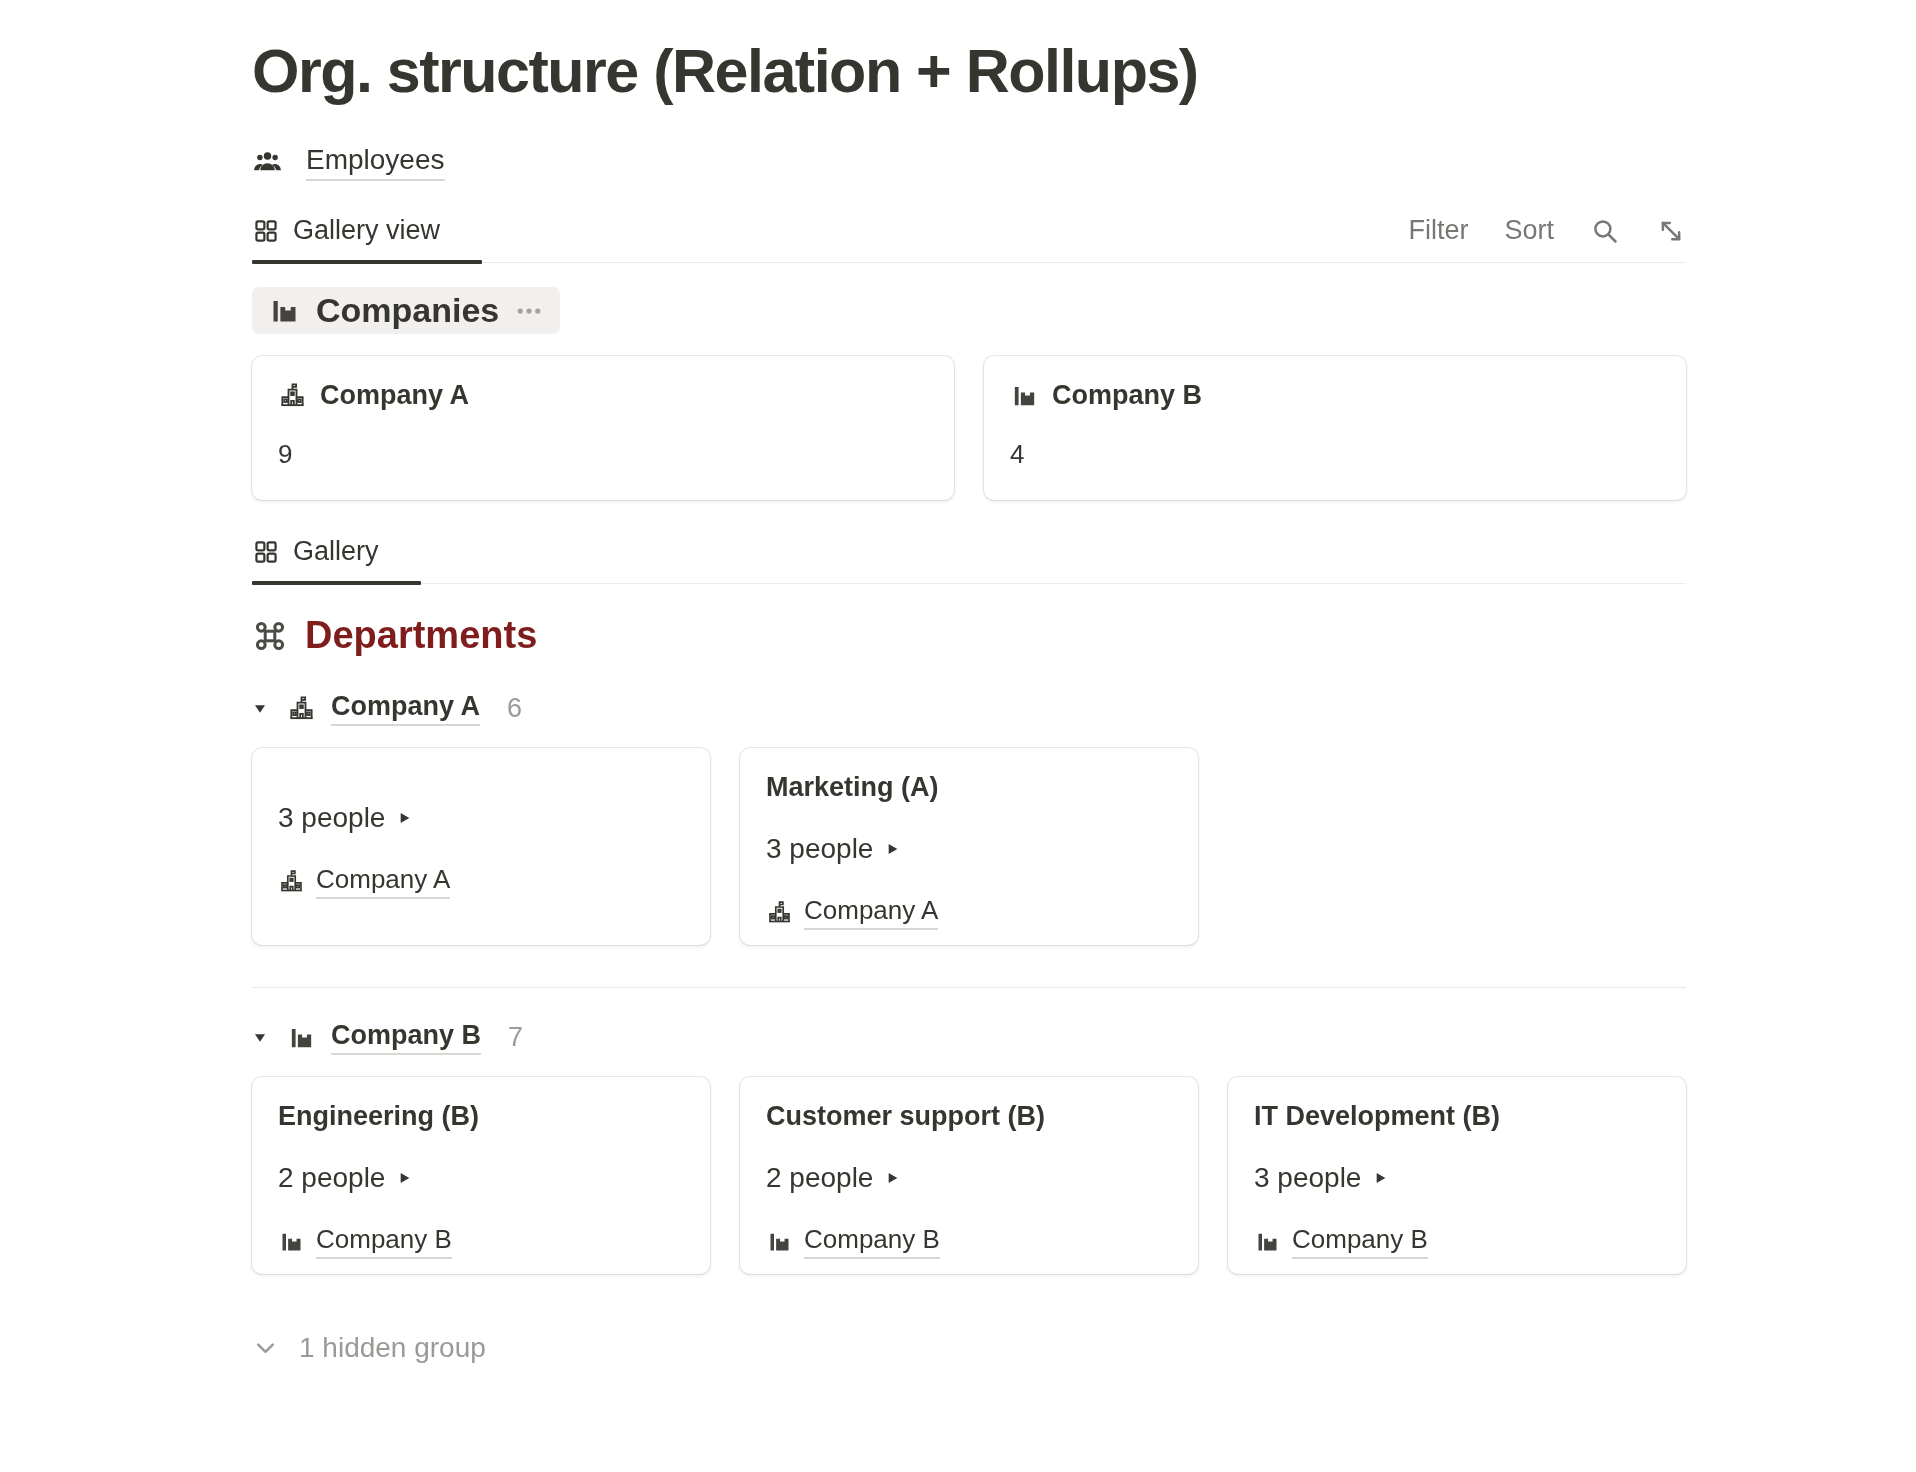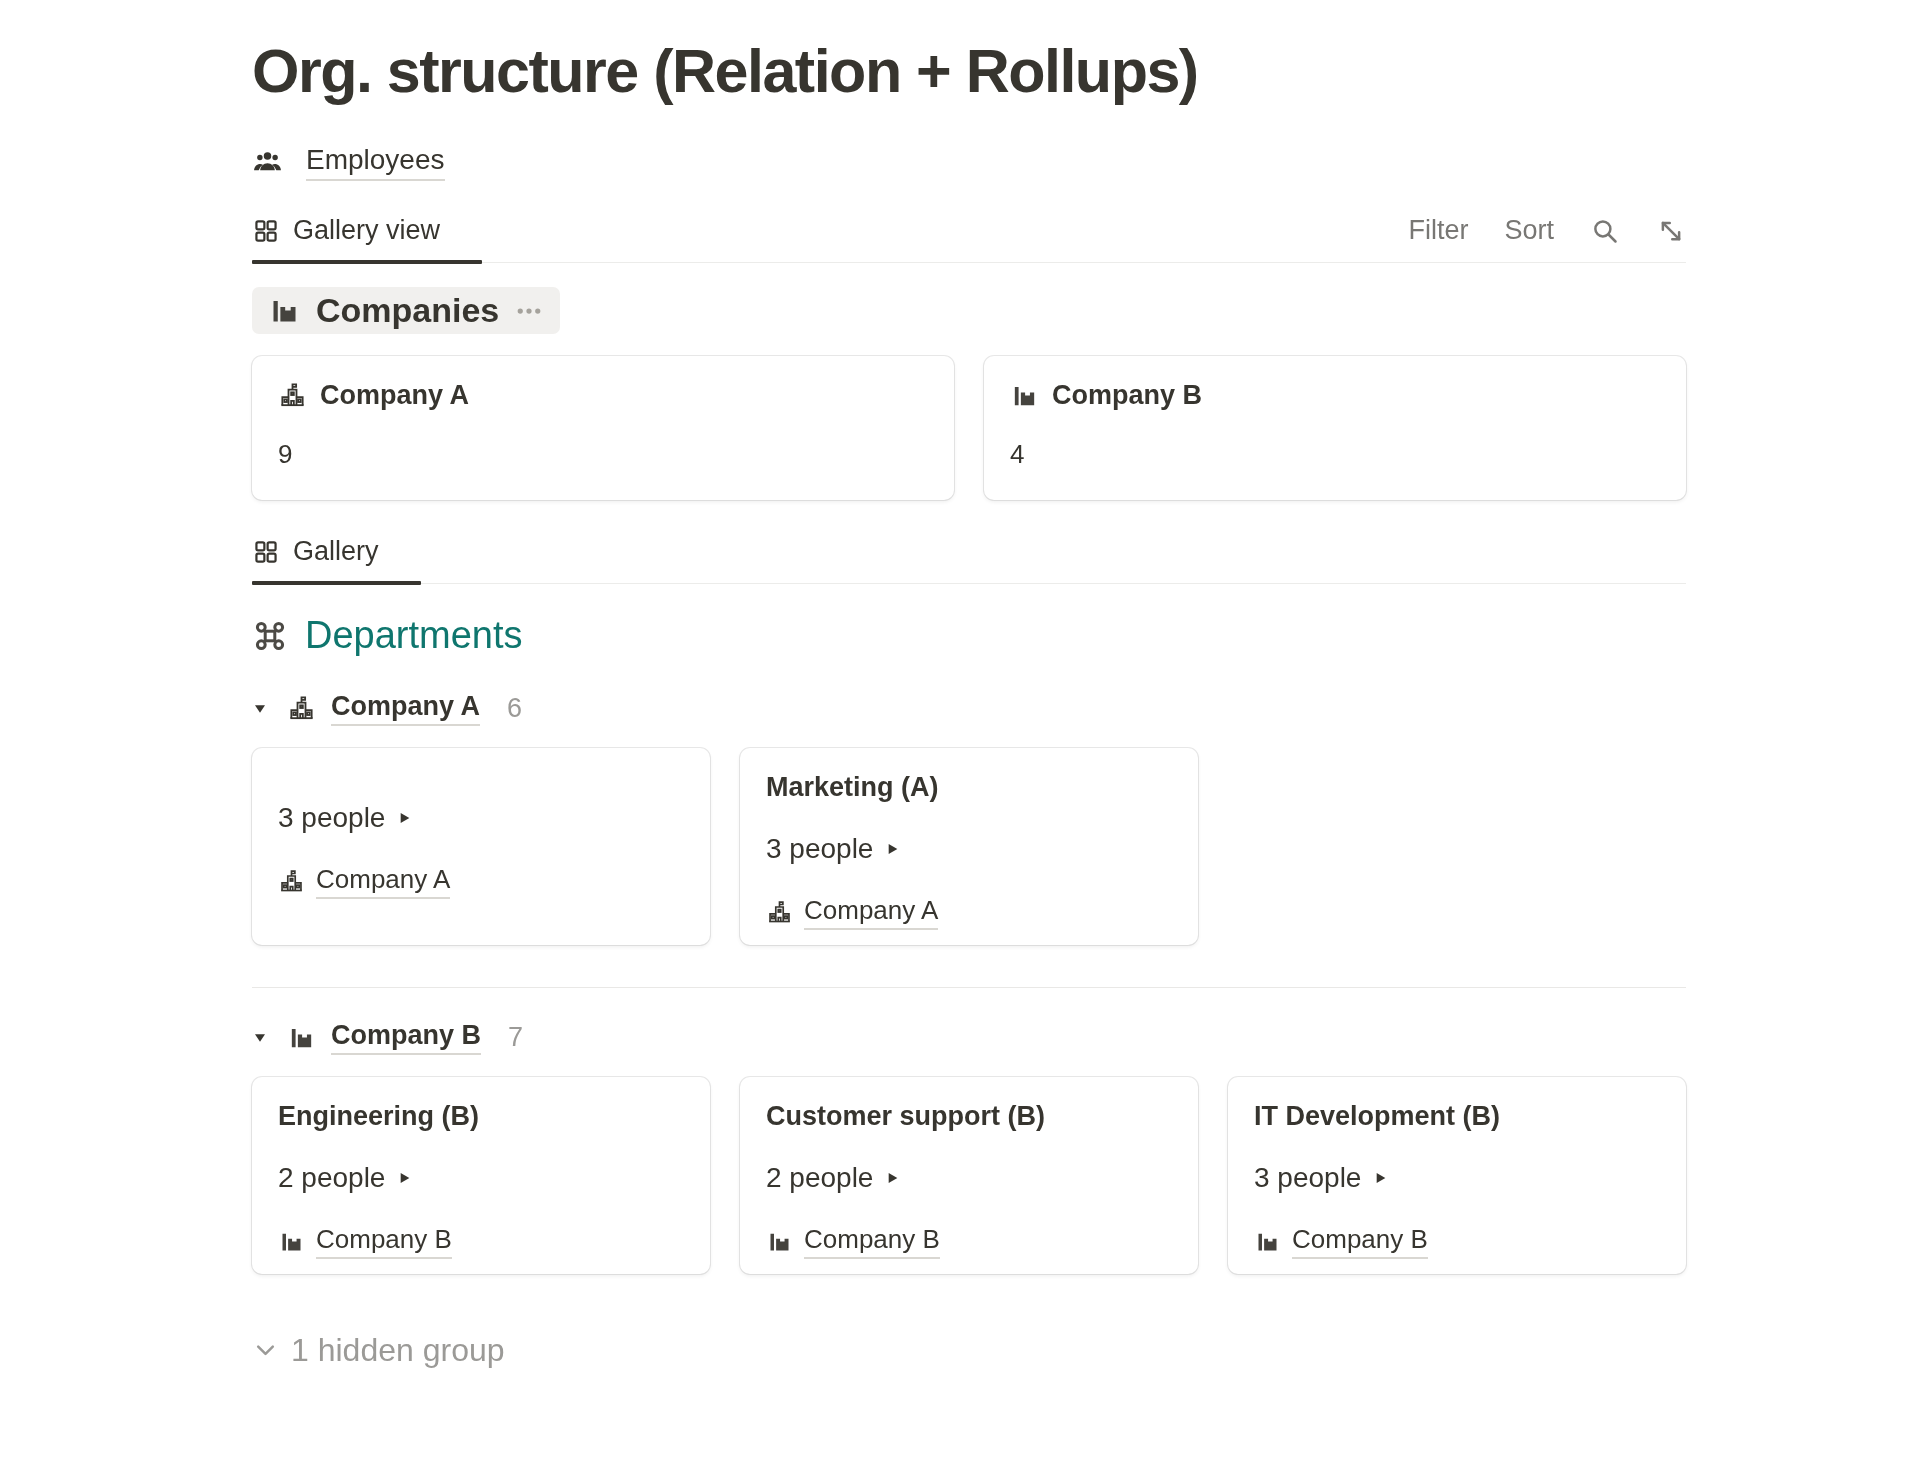--- a/index.html
+++ b/index.html
@@ -59,35 +59,35 @@
   .card-count { margin-top: 28px; font-size: 26px; color: #37352f; }
   .people-row { margin-top: 30px; display: flex; align-items: center; gap: 11px; font-size: 28px; color: #37352f; }
   .company-row { margin-top: 30px; display: flex; align-items: center; gap: 11px; }
   .rel-link {
     font-size: 26px; font-weight: 500; color: #37352f; text-decoration: none;
     border-bottom: 2px solid #d9d7d2; padding-bottom: 2px; cursor: pointer;
   }
 
   
   .section-title { margin-top: 30px; display: flex; align-items: center; gap: 17px; }
-  .section-title h2 { font-size: 38px; font-weight: 400; color: #0f766e; }
+  .section-title h2 { font-size: 38px; font-weight: 700; color: #7f1d1d; }
 
   .group-header { margin-top: 34px; display: flex; align-items: center; gap: 15px; }
   .group-header .toggle { display: inline-flex; cursor: pointer; margin-right: 4px; }
   .group-link {
     font-size: 27px; font-weight: 600; color: #37352f; text-decoration: none;
     border-bottom: 2px solid #d9d7d2; padding-bottom: 2px; cursor: pointer;
   }
   .group-count { font-size: 27px; color: #9b9a97; margin-left: 12px; }
 
   .group-divider { margin-top: 42px; border: none; border-top: 1px solid #e9e8e6; }
 
   .hidden-group {
-    margin-top: 58px; display: flex; align-items: center; gap: 12px;
-    font-size: 32px; color: #9b9a97; cursor: pointer;
+    margin-top: 58px; display: flex; align-items: center; gap: 20px;
+    font-size: 28px; color: #9b9a97; cursor: pointer;
   }
 
   svg { display: block; }
 </style>
 </head>
 <body>
 
 <div class="content">
 
   <h1 class="page-title">Org. structure (Relation + Rollups)</h1>

